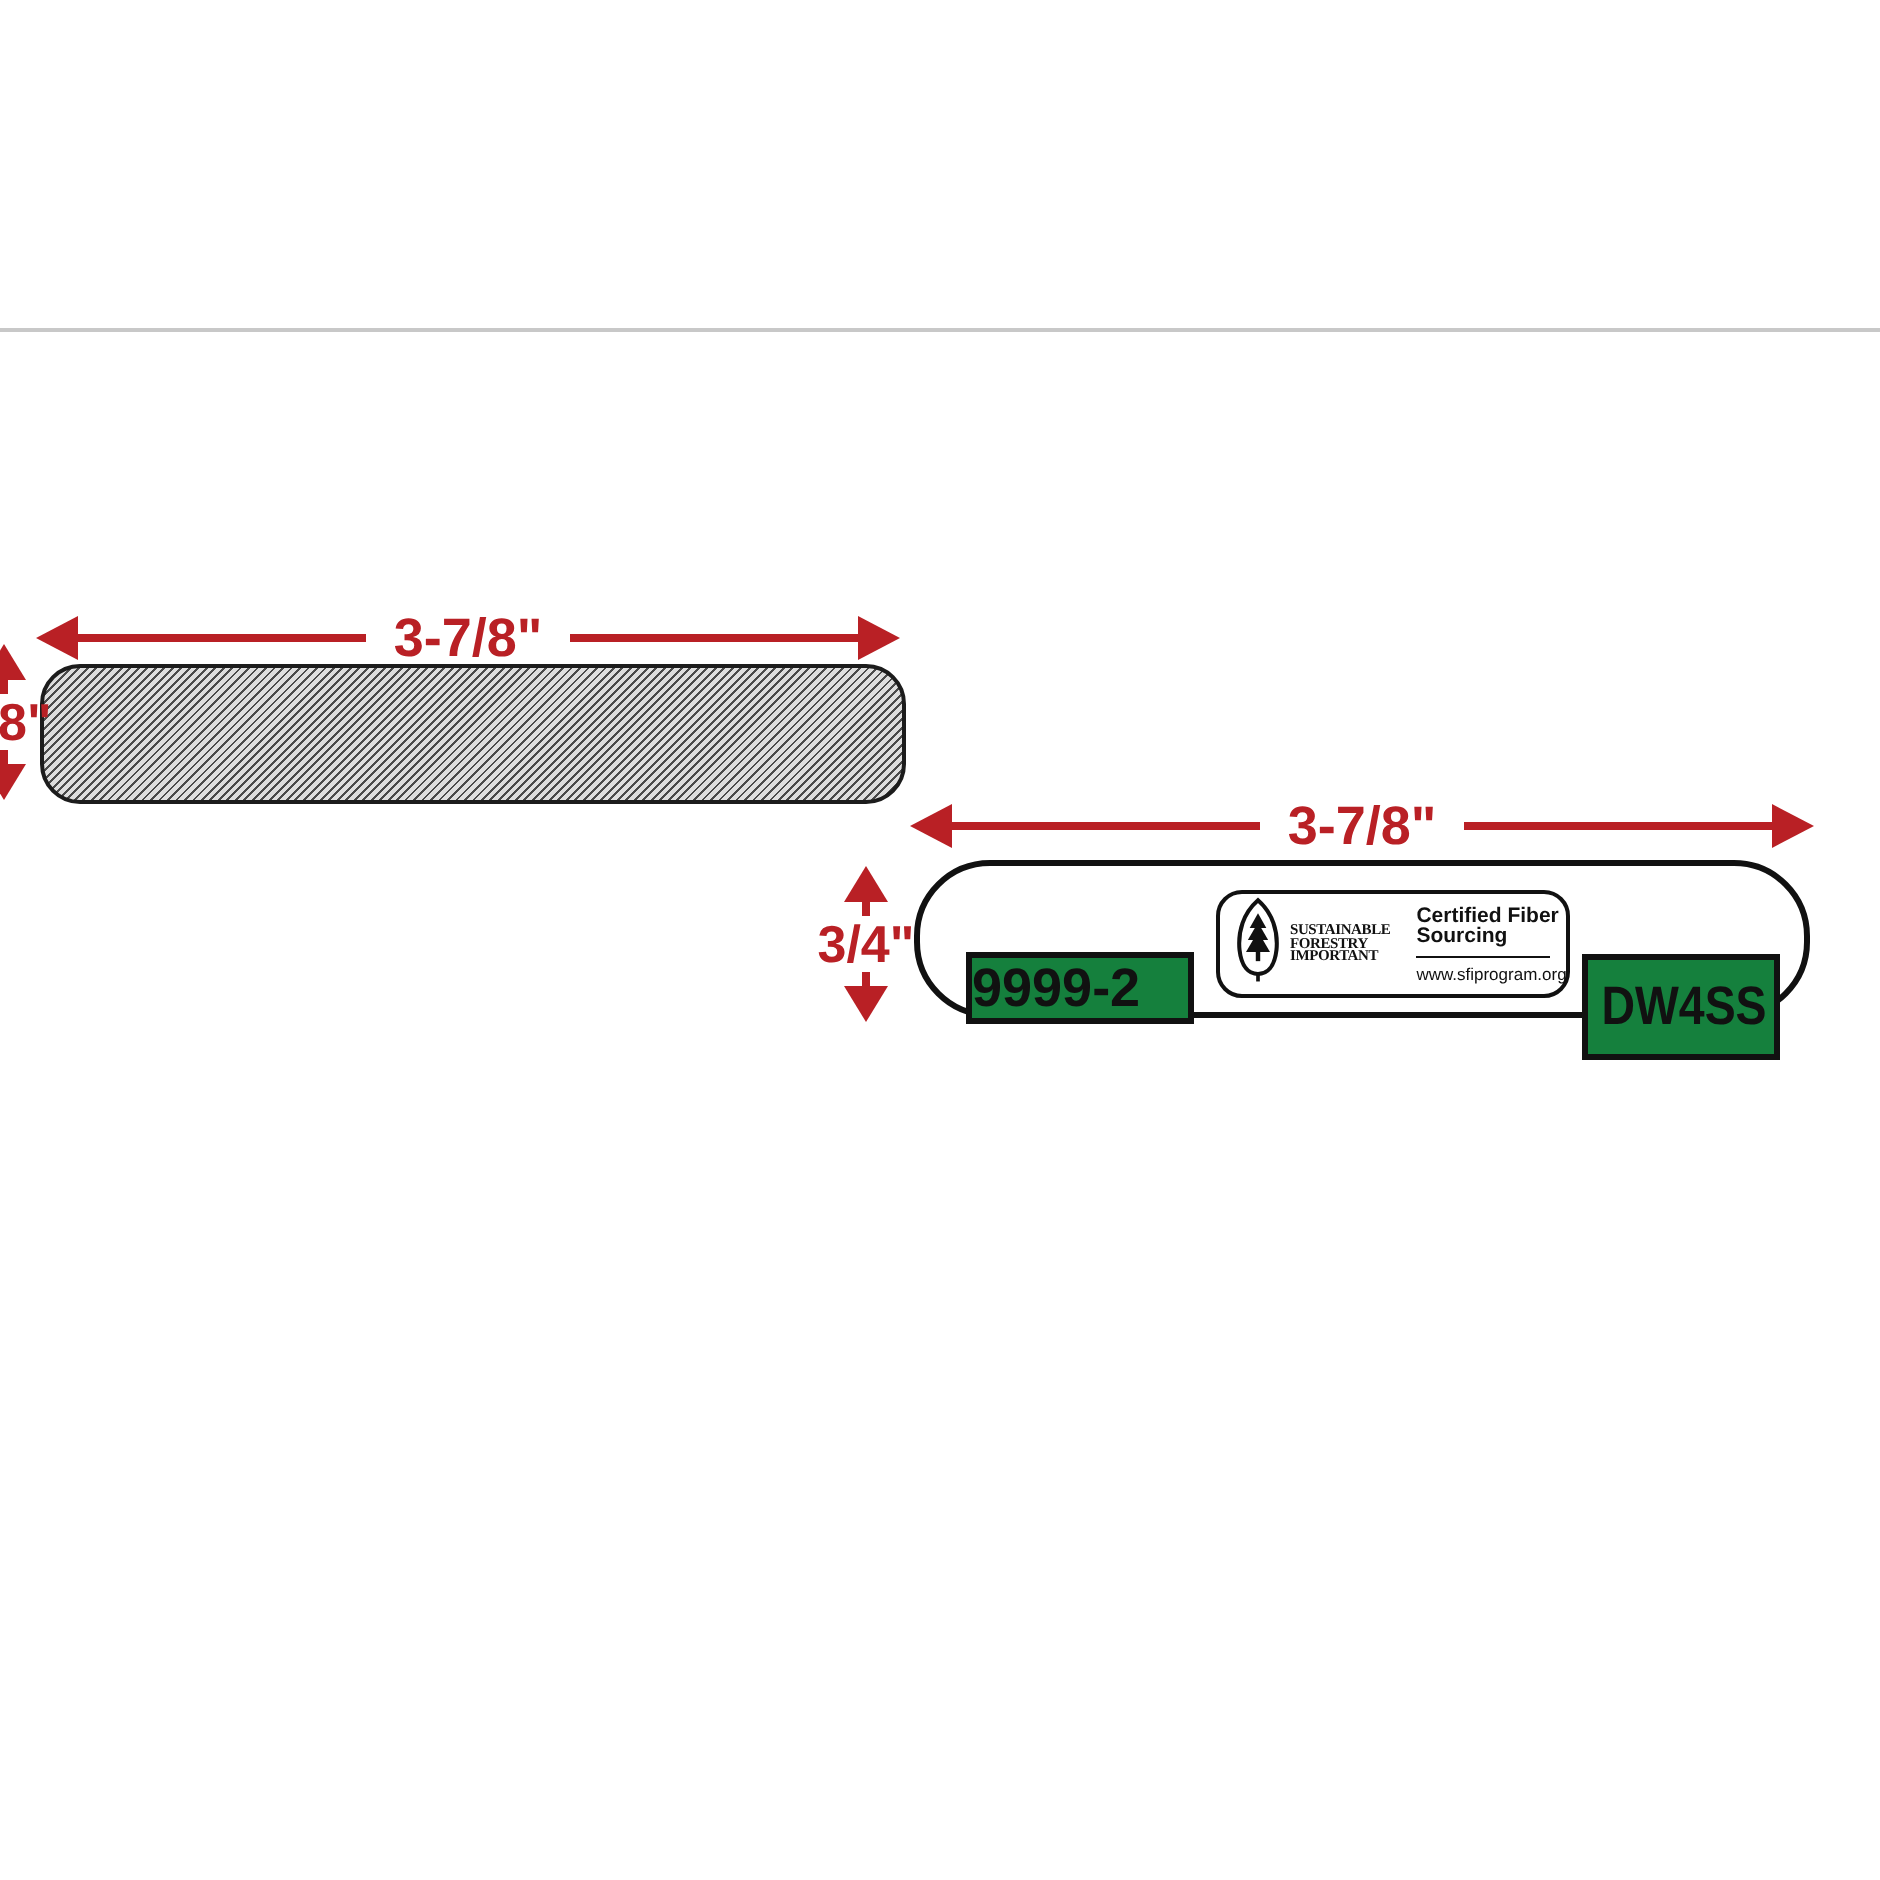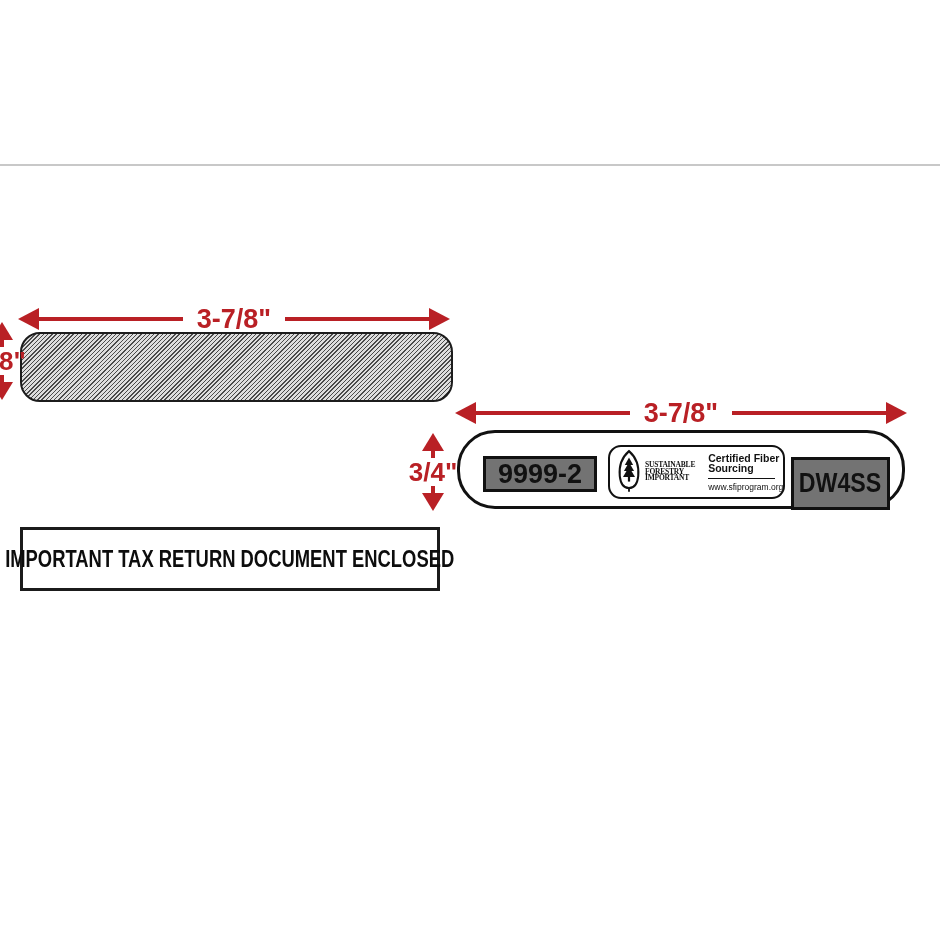--- a/index.html
+++ b/index.html
@@ -30,23 +30,23 @@
     border:2px solid #1c1c1c;border-radius:20px;box-sizing:border-box;
     background:repeating-linear-gradient(135deg,#4a4a4a 0px,#4a4a4a 1px,#dedede 1px,#dedede 3px);
   }
 
   
   .pill{
     position:absolute;left:457px;top:430px;width:448px;height:79px;
     border:3px solid #111;border-radius:38px;box-sizing:border-box;background:#fff;
   }
   .code-box{
-    position:absolute;border:3px solid #111;box-sizing:border-box;background:#737373;
-    display:flex;align-items:center;justify-content:center;
-    font-weight:bold;color:#111;font-size:27px;
+    position:absolute;border:3px solid #111;box-sizing:border-box;background:#15803d;
+    display:flex;align-items:center;
+    font-weight:bold;color:#111;font-size:27px;margin-top:20px;
   }
   .box-9999{left:23px;top:23px;width:114px;height:36px;}
   .box-dw{left:331px;top:24px;width:99px;height:53px;}
   .box-dw .condense{display:inline-block;transform:scaleX(0.86);white-space:nowrap;}
 
   
   .sfi{
     position:absolute;left:148px;top:12px;width:177px;height:54px;
     border:2.5px solid #111;border-radius:13px;box-sizing:border-box;background:#fff;
     display:flex;align-items:center;padding:4px 6px 4px 7px;
@@ -146,17 +146,14 @@
         <div class="cert-url">www.sfiprogram.org</div>
       </span>
     </div>
 
     <div class="code-box box-dw">
       <span class="condense">DW4SS</span>
     </div>
 
   </div>
 
-  <div class="notice">
-    <span class="notice-text">IMPORTANT TAX RETURN DOCUMENT ENCLOSED</span>
-  </div>
 
 </div>
 
 </body></html>

